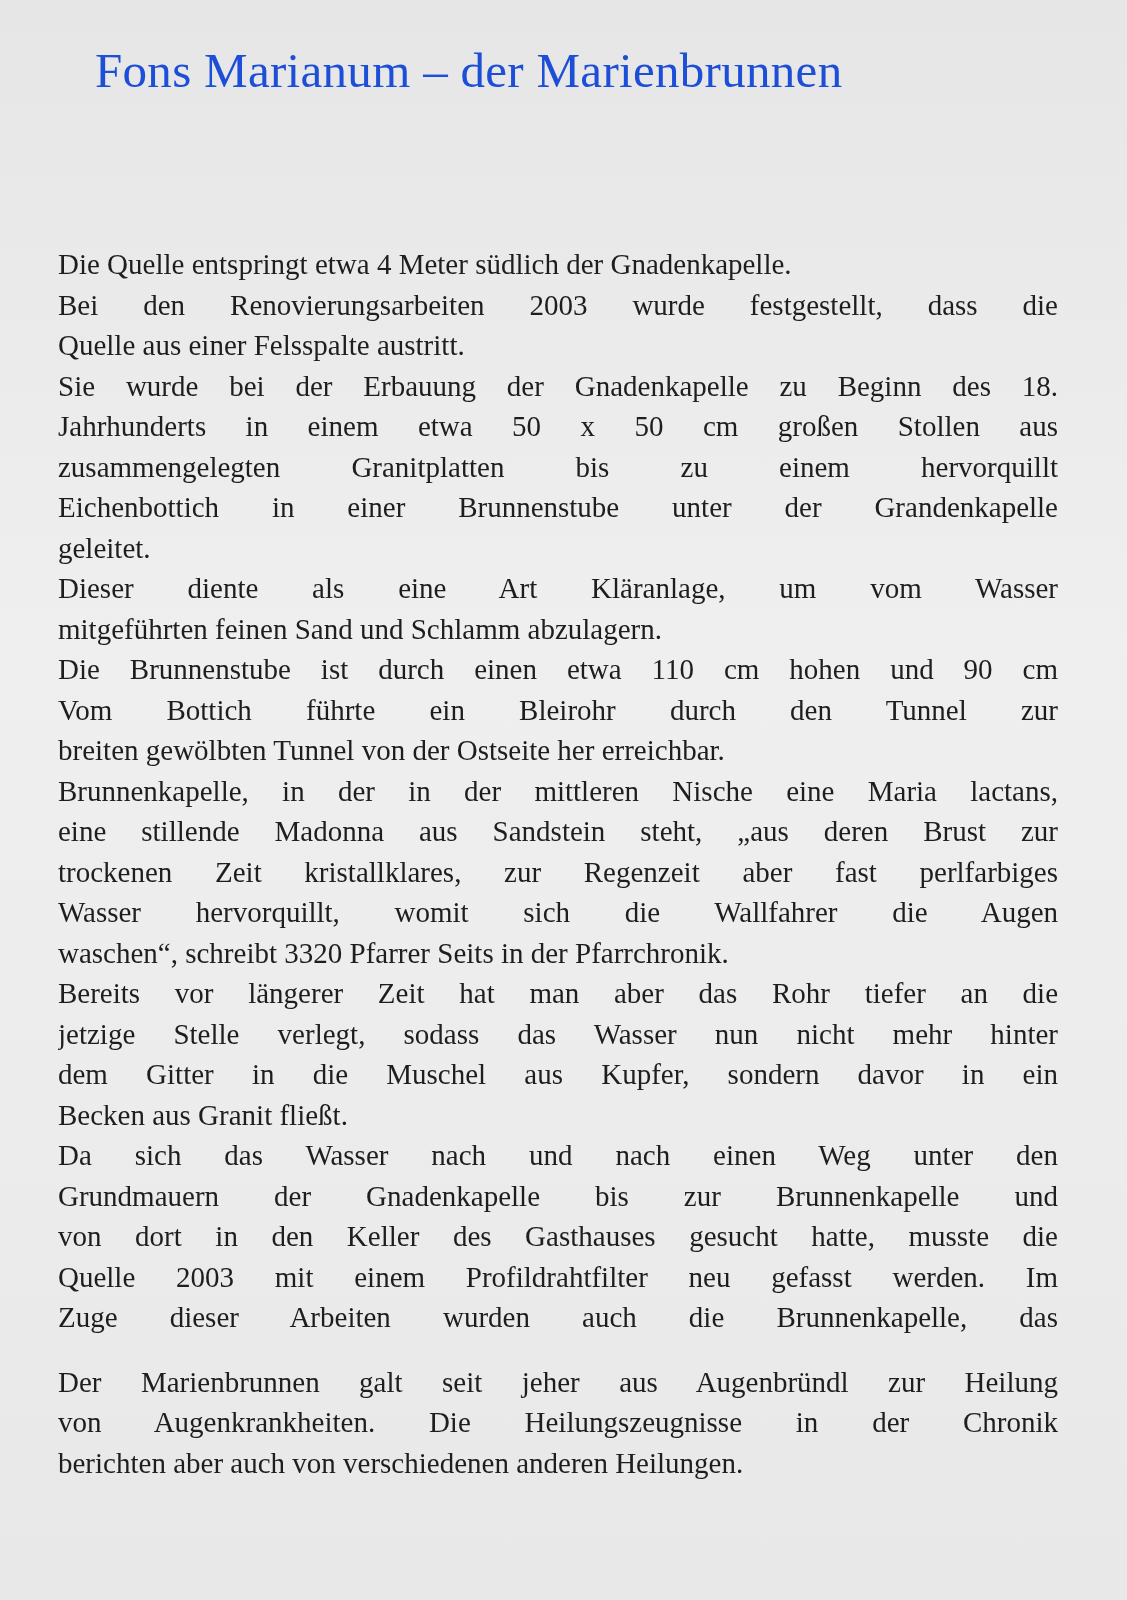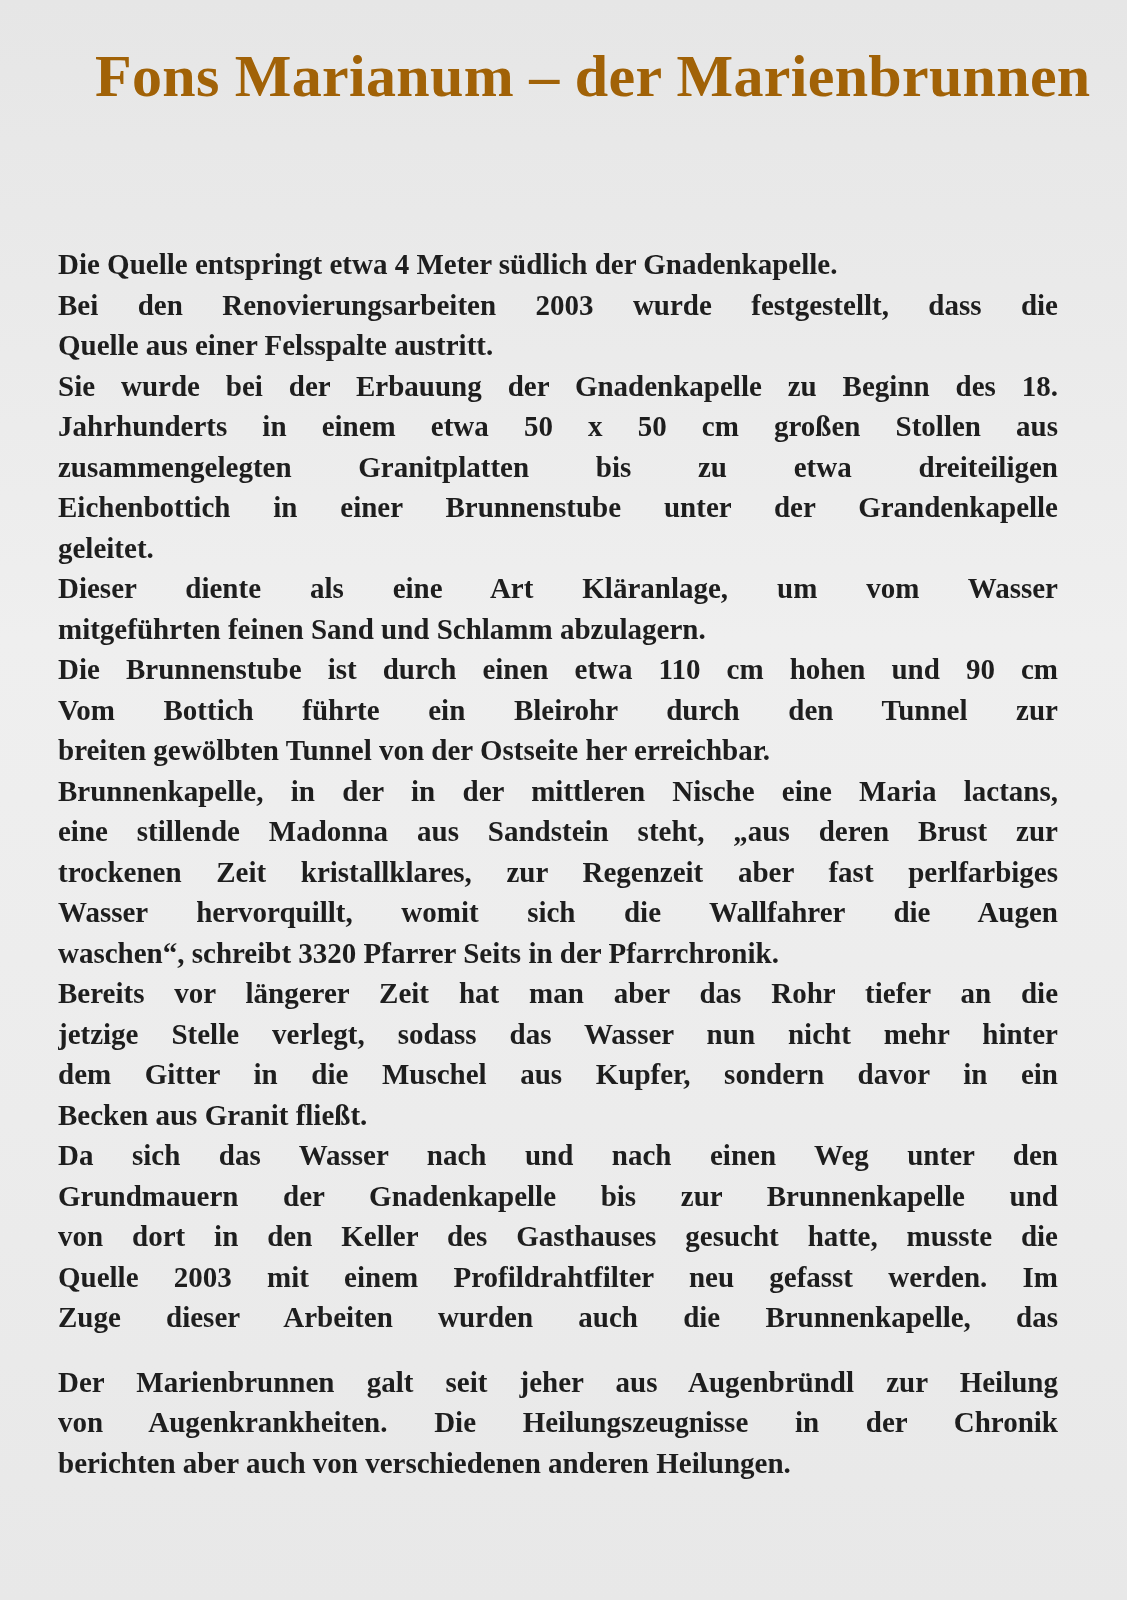--- a/index.html
+++ b/index.html
@@ -21,38 +21,38 @@
       left: 0;
       top: 0;
       width: 1127px;
       height: 1600px;
     }
     .title {
       position: absolute;
       left: 95px;
       top: 42px;
       margin: 0;
-      font-size: 60px;
-      font-weight: bold;
-      color: #a16207;
+      font-size: 49px;
+      font-weight: normal;
+      color: #1d4ed8;
       letter-spacing: 0.3px;
       white-space: nowrap;
     }
     .body-text {
       position: absolute;
       left: 58px;
       top: 244px;
       width: 1000px;
     }
     .line {
       display: block;
       height: 40.5px;
       line-height: 40.5px;
       font-size: 29px;
-      font-weight: bold;
+      font-weight: normal;
       white-space: nowrap;
       overflow: hidden;
     }
     .line.justify {
       text-align: justify;
       text-align-last: justify;
     }
     .line.left {
       text-align: left;
     }
@@ -66,21 +66,21 @@
 
 <div class="page">
   <h1 class="title">Fons Marianum – der Marienbrunnen</h1>
 
   <div class="body-text">
     <span class="line left">Die Quelle entspringt etwa 4 Meter südlich der Gnadenkapelle.</span>
     <span class="line justify">Bei den Renovierungsarbeiten 2003 wurde festgestellt, dass die</span>
     <span class="line left">Quelle aus einer Felsspalte austritt.</span>
     <span class="line justify">Sie wurde bei der Erbauung der Gnadenkapelle zu Beginn des 18.</span>
     <span class="line justify">Jahrhunderts in einem etwa 50 x 50 cm großen Stollen aus</span>
-    <span class="line justify">zusammengelegten Granitplatten bis zu etwa dreiteiligen</span>
+    <span class="line justify">zusammengelegten Granitplatten bis zu einem hervorquillt</span>
     <span class="line justify">Eichenbottich in einer Brunnenstube unter der Grandenkapelle</span>
     <span class="line left">geleitet.</span>
     <span class="line justify">Dieser diente als eine Art Kläranlage, um vom Wasser</span>
     <span class="line left">mitgeführten feinen Sand und Schlamm abzulagern.</span>
     <span class="line justify">Die Brunnenstube ist durch einen etwa 110 cm hohen und 90 cm</span>
     <span class="line justify">Vom Bottich führte ein Bleirohr durch den Tunnel zur</span>
     <span class="line left">breiten gewölbten Tunnel von der Ostseite her erreichbar.</span>
     <span class="line justify">Brunnenkapelle, in der in der mittleren Nische eine Maria lactans,</span>
     <span class="line justify">eine stillende Madonna aus Sandstein steht, „aus deren Brust zur</span>
     <span class="line justify">trockenen Zeit kristallklares, zur Regenzeit aber fast perlfarbiges</span>

